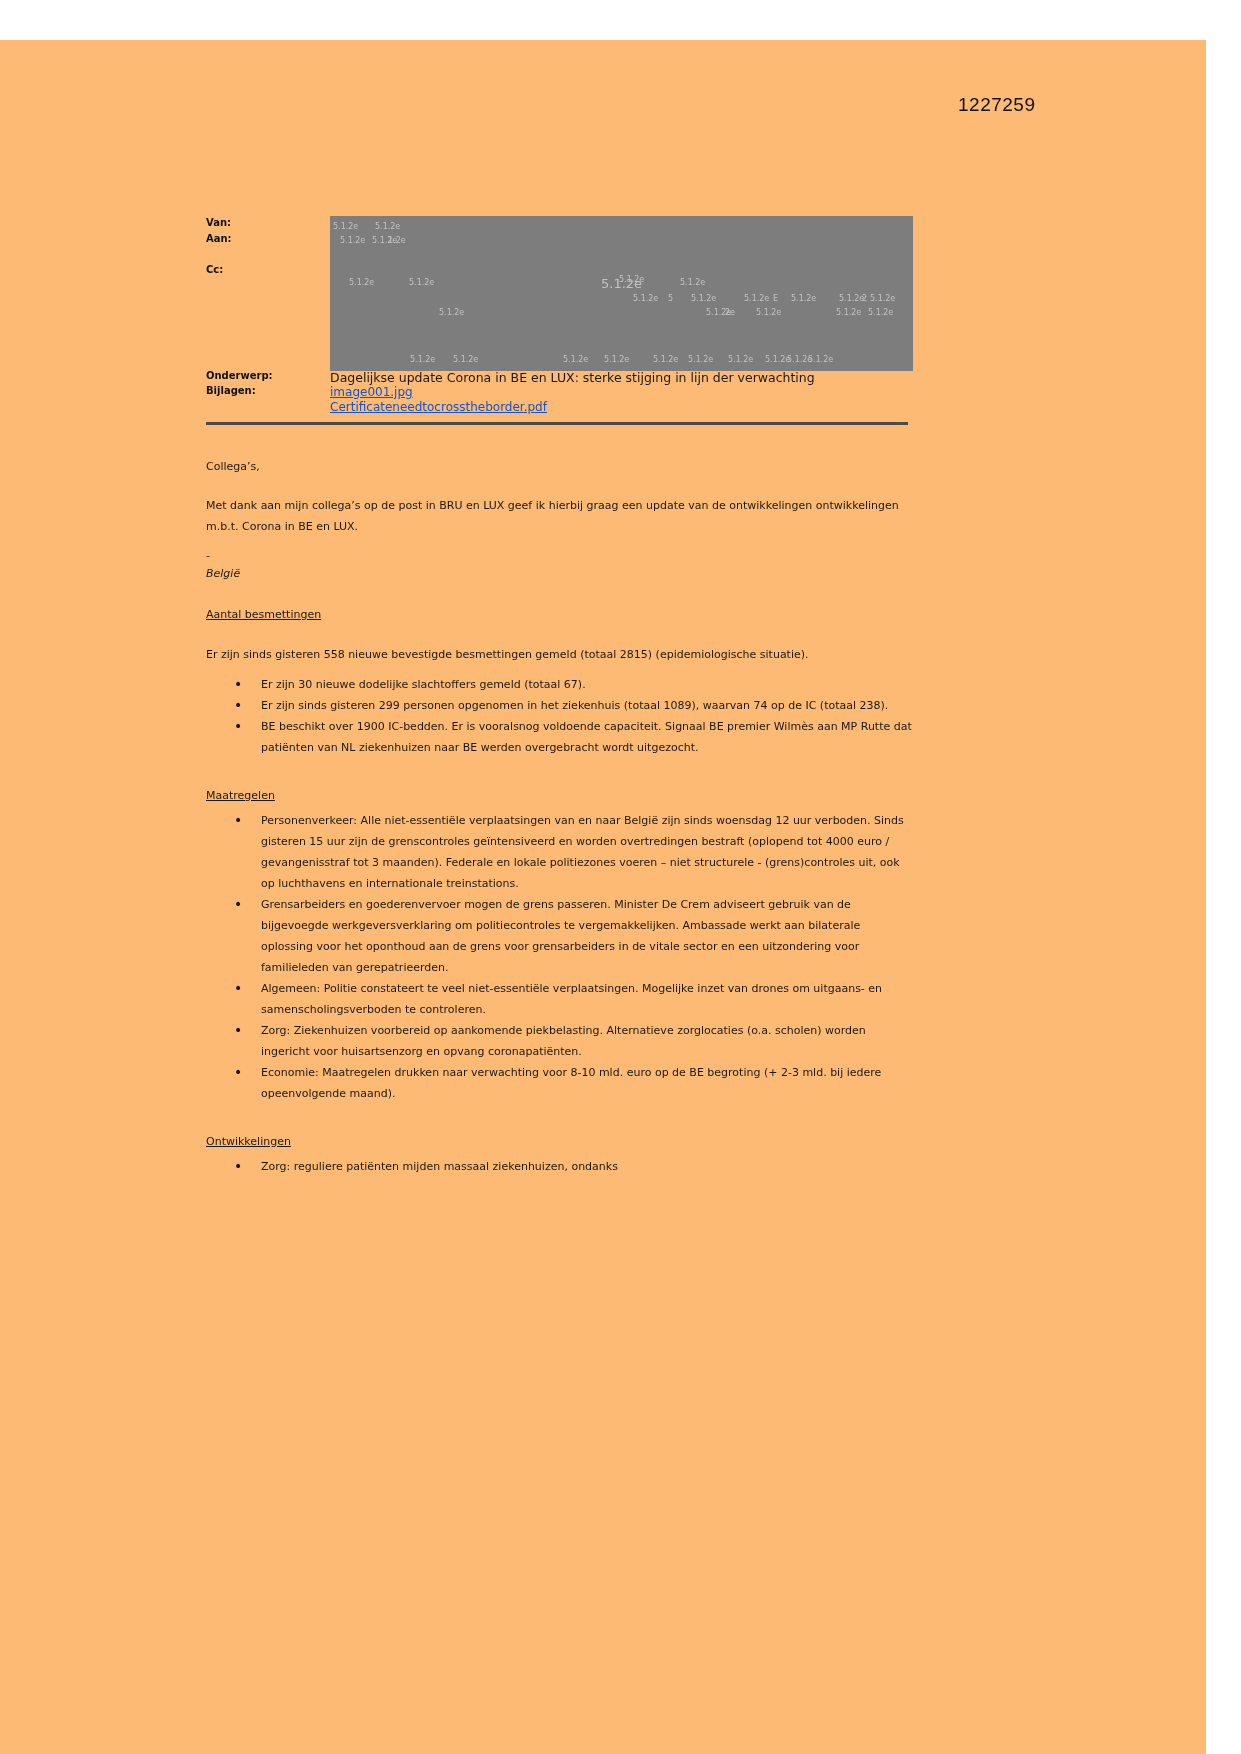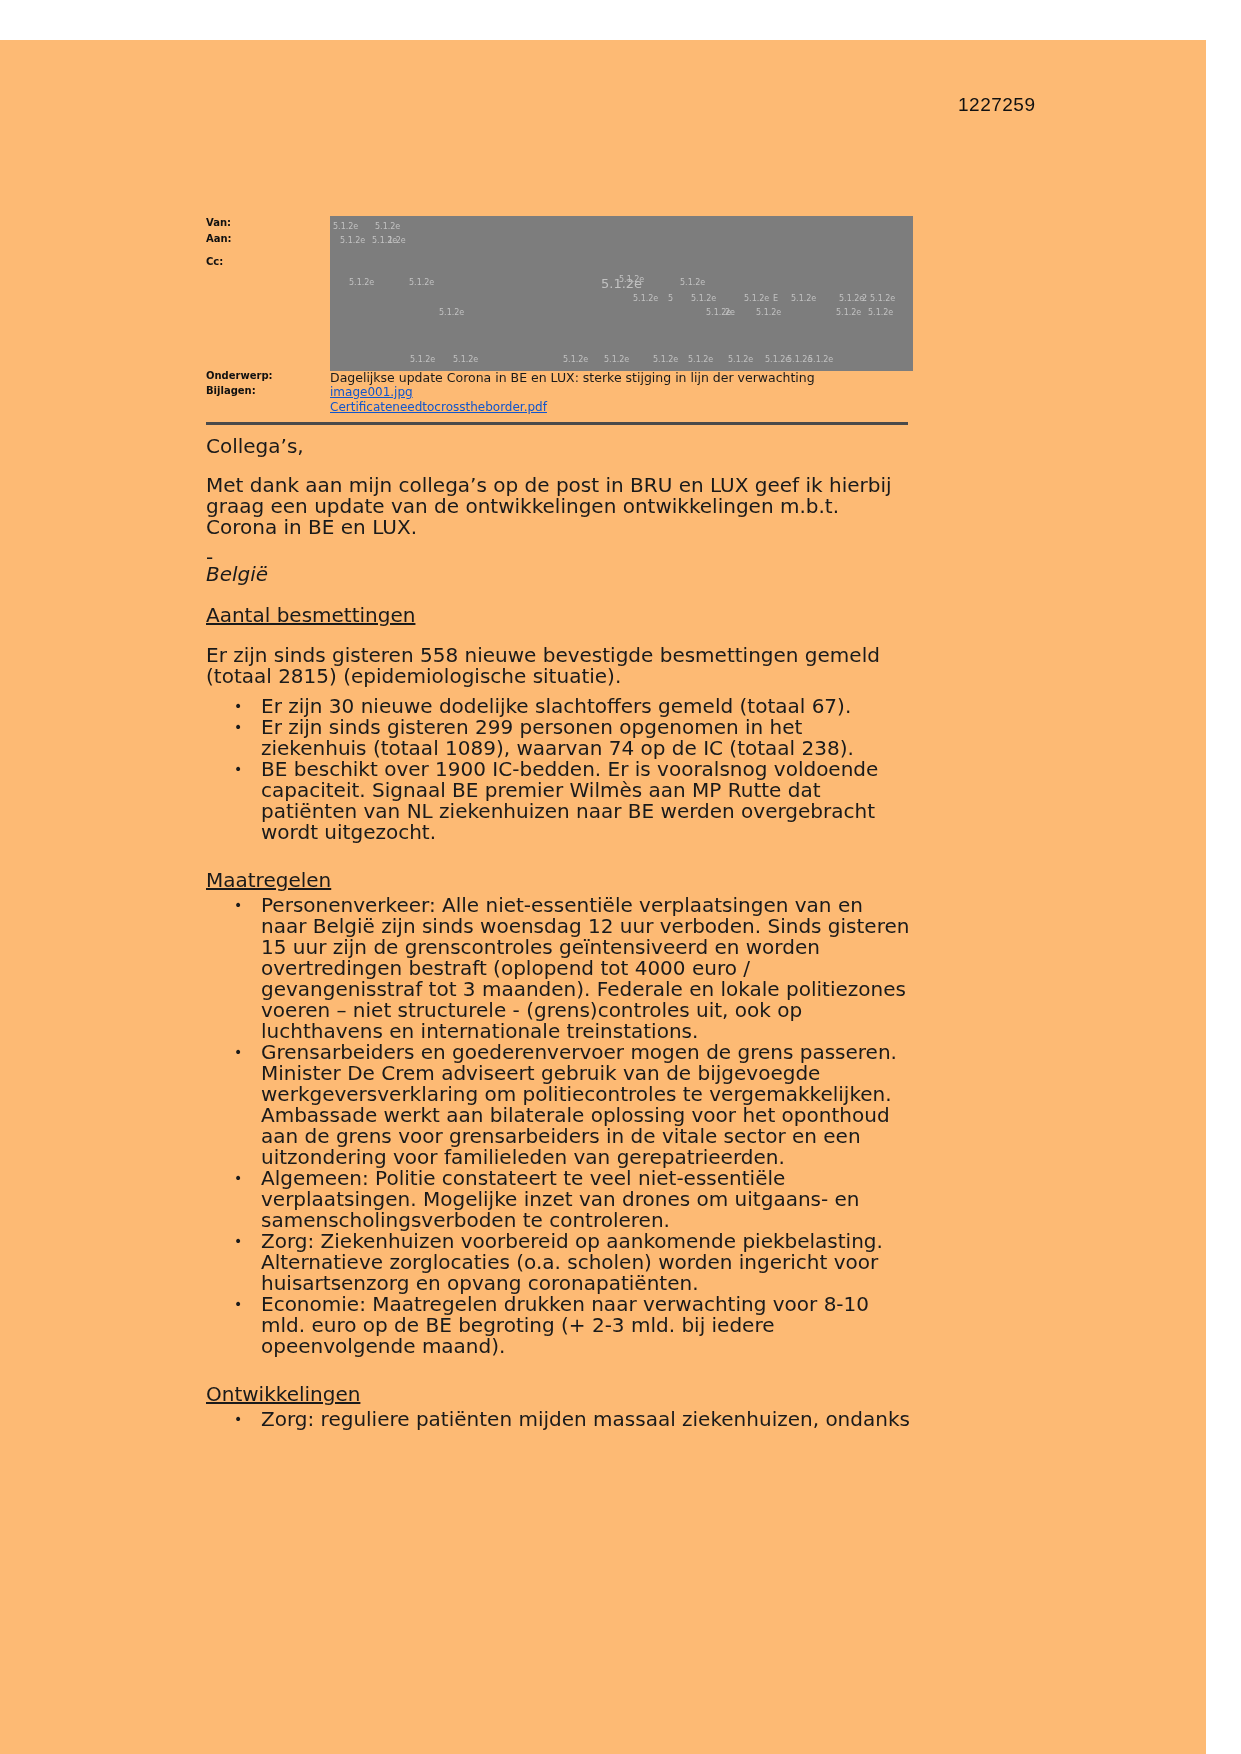--- a/index.html
+++ b/index.html
@@ -68,23 +68,23 @@
     position:absolute;
     left:206px;
     top:382px;
     width:702px;
     height:3px;
     background:var(--divider, #4a4a4a);
   }
   .body-text {
     position:absolute;
     left:206px;
-    top:396px;
+    top:416px;
     width:706px;
-    font-size:20px;
+    font-size:11px;
     line-height:21px;
     color:var(--text, #1a1a1a);
   }
   .salutation { margin:0 0 18px 0; }
   .intro { margin:0 0 12px 0; }
   .dash { line-height:14px; margin:0; }
   .country { font-style:italic; margin:0 0 20px 0; }
   .heading { text-decoration:underline; margin:0 0 19px 0; }
   .heading-tight { text-decoration:underline; margin:0 0 4px 0; }
   .para { margin:0 0 9px 0; }
@@ -102,21 +102,21 @@
 </style>
 </head>
 <body>
 
 <div class="page">
 
   <div class="doc-number">1227259</div>
 
   <div class="hlabel" style="top:177px">Van:</div>
   <div class="hlabel" style="top:193px">Aan:</div>
-  <div class="hlabel" style="top:216px">Cc:</div>
+  <div class="hlabel" style="top:224px">Cc:</div>
   <div class="hlabel" style="top:330px">Onderwerp:</div>
   <div class="hlabel" style="top:345px">Bijlagen:</div>
 
   <div class="redaction-box">
       <span class="rmark" style="left: 3px; top: 6px;">5.1.2e</span>
       <span class="rmark" style="left: 45px; top: 6px;">5.1.2e</span>
       <span class="rmark" style="left: 10px; top: 20px;">5.1.2e</span>
       <span class="rmark" style="left: 42px; top: 20px;">5.1.2e</span>
       <span class="rmark" style="left: 58px; top: 20px;">1.2e</span>
       <span class="rmark" style="left: 19px; top: 62px;">5.1.2e</span>

